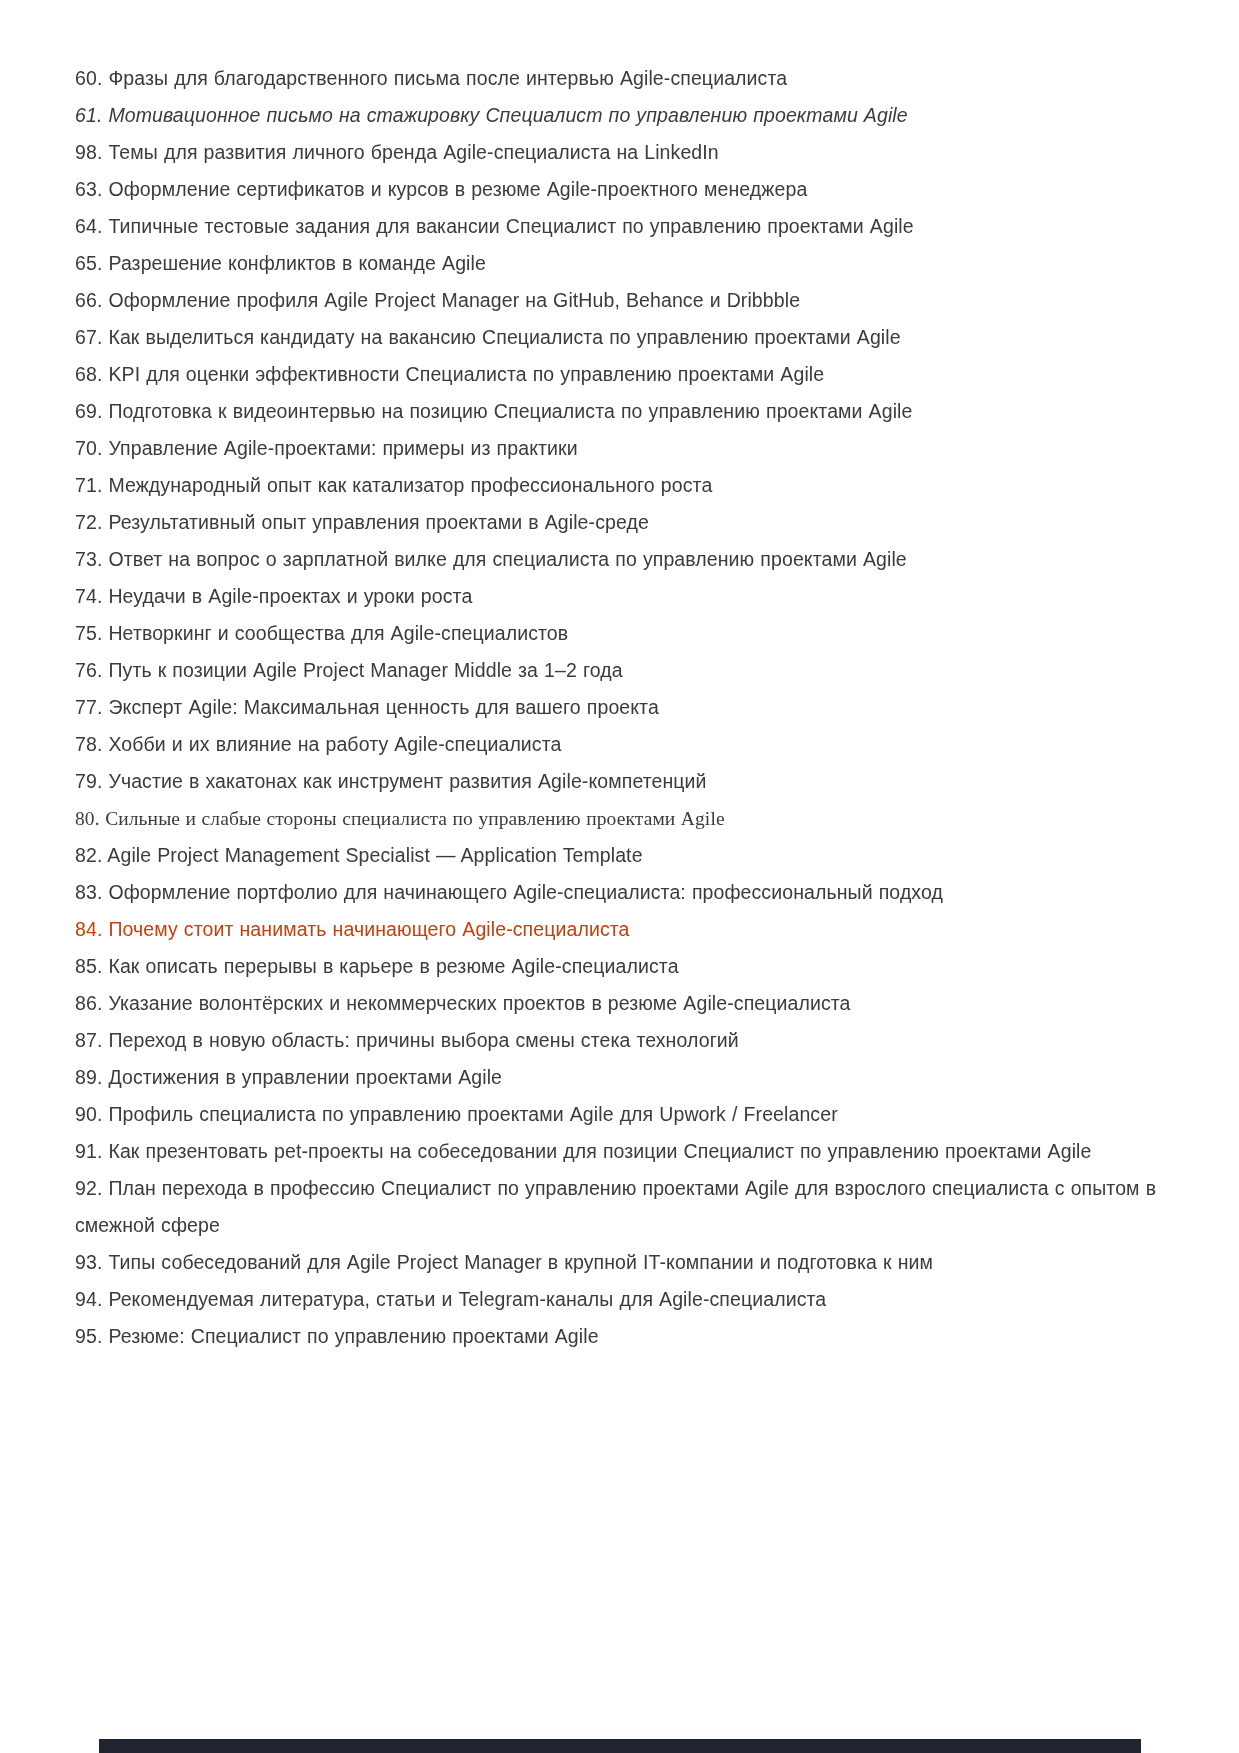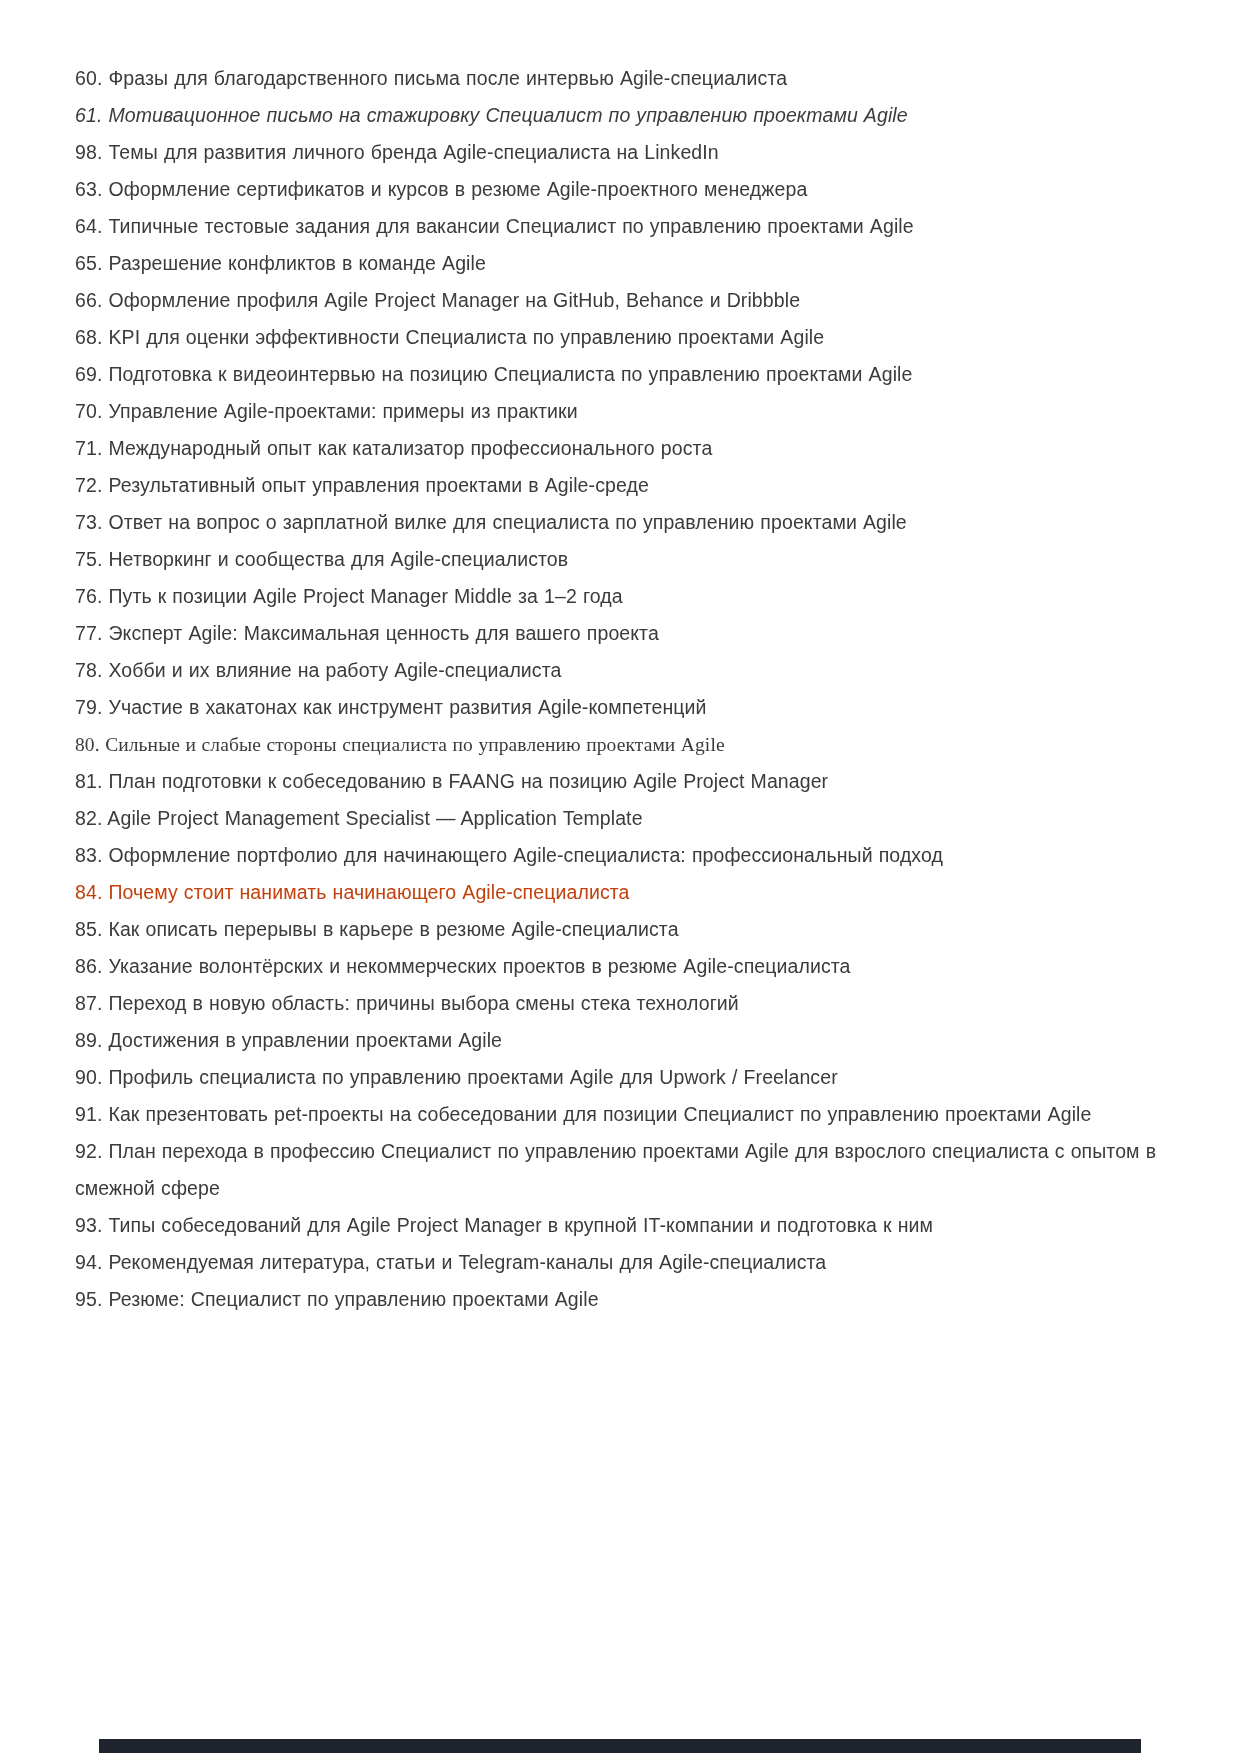--- a/index.html
+++ b/index.html
@@ -39,33 +39,34 @@
 <body style="background: rgb(255, 255, 255);">
 
 <div class="doc-list">
   <div class="list-item" style="color: rgb(59, 59, 59);">60. Фразы для благодарственного письма после интервью Agile-специалиста</div>
   <div class="list-item" style="color: rgb(59, 59, 59); font-style: italic;">61. Мотивационное письмо на стажировку Специалист по управлению проектами Agile</div>
   <div class="list-item" style="color: rgb(59, 59, 59);">98. Темы для развития личного бренда Agile-специалиста на LinkedIn</div>
   <div class="list-item" style="color: rgb(59, 59, 59);">63. Оформление сертификатов и курсов в резюме Agile-проектного менеджера</div>
   <div class="list-item" style="color: rgb(59, 59, 59);">64. Типичные тестовые задания для вакансии Специалист по управлению проектами Agile</div>
   <div class="list-item" style="color: rgb(59, 59, 59);">65. Разрешение конфликтов в команде Agile</div>
   <div class="list-item" style="color: rgb(59, 59, 59);">66. Оформление профиля Agile Project Manager на GitHub, Behance и Dribbble</div>
+  <div class="list-item" style="color: rgb(59, 59, 59);">67. Как выделиться кандидату на вакансию Специалиста по управлению проектами Agile</div>
   <div class="list-item" style="color: rgb(59, 59, 59);">68. KPI для оценки эффективности Специалиста по управлению проектами Agile</div>
   <div class="list-item" style="color: rgb(59, 59, 59);">69. Подготовка к видеоинтервью на позицию Специалиста по управлению проектами Agile</div>
   <div class="list-item" style="color: rgb(59, 59, 59);">70. Управление Agile-проектами: примеры из практики</div>
   <div class="list-item" style="color: rgb(59, 59, 59);">71. Международный опыт как катализатор профессионального роста</div>
   <div class="list-item" style="color: rgb(59, 59, 59);">72. Результативный опыт управления проектами в Agile-среде</div>
   <div class="list-item" style="color: rgb(59, 59, 59);">73. Ответ на вопрос о зарплатной вилке для специалиста по управлению проектами Agile</div>
+  <div class="list-item" style="color: rgb(59, 59, 59);">74. Неудачи в Agile-проектах и уроки роста</div>
   <div class="list-item" style="color: rgb(59, 59, 59);">75. Нетворкинг и сообщества для Agile-специалистов</div>
   <div class="list-item" style="color: rgb(59, 59, 59);">76. Путь к позиции Agile Project Manager Middle за 1–2 года</div>
   <div class="list-item" style="color: rgb(59, 59, 59);">77. Эксперт Agile: Максимальная ценность для вашего проекта</div>
   <div class="list-item" style="color: rgb(59, 59, 59);">78. Хобби и их влияние на работу Agile-специалиста</div>
   <div class="list-item" style="color: rgb(59, 59, 59);">79. Участие в хакатонах как инструмент развития Agile-компетенций</div>
   <div class="list-item" style="color: rgb(59, 59, 59); font-family: Liberation Serif, serif;">80. Сильные и слабые стороны специалиста по управлению проектами Agile</div>
-  <div class="list-item" style="color: rgb(59, 59, 59);">81. План подготовки к собеседованию в FAANG на позицию Agile Project Manager</div>
   <div class="list-item" style="color: rgb(59, 59, 59);">82. Agile Project Management Specialist — Application Template</div>
   <div class="list-item" style="color: rgb(59, 59, 59);">83. Оформление портфолио для начинающего Agile-специалиста: профессиональный подход</div>
   <div class="list-item" style="color: #c2410c;">84. Почему стоит нанимать начинающего Agile-специалиста</div>
   <div class="list-item" style="color: rgb(59, 59, 59);">85. Как описать перерывы в карьере в резюме Agile-специалиста</div>
   <div class="list-item" style="color: rgb(59, 59, 59);">86. Указание волонтёрских и некоммерческих проектов в резюме Agile-специалиста</div>
   <div class="list-item" style="color: rgb(59, 59, 59);">87. Переход в новую область: причины выбора смены стека технологий</div>
   <div class="list-item" style="color: rgb(59, 59, 59);">89. Достижения в управлении проектами Agile</div>
   <div class="list-item" style="color: rgb(59, 59, 59);">90. Профиль специалиста по управлению проектами Agile для Upwork / Freelancer</div>
   <div class="list-item" style="color: rgb(59, 59, 59);">91. Как презентовать pet-проекты на собеседовании для позиции Специалист по управлению проектами Agile</div>
   <div class="list-item" style="color: rgb(59, 59, 59);">92. План перехода в профессию Специалист по управлению проектами Agile для взрослого специалиста с опытом в смежной сфере</div>

